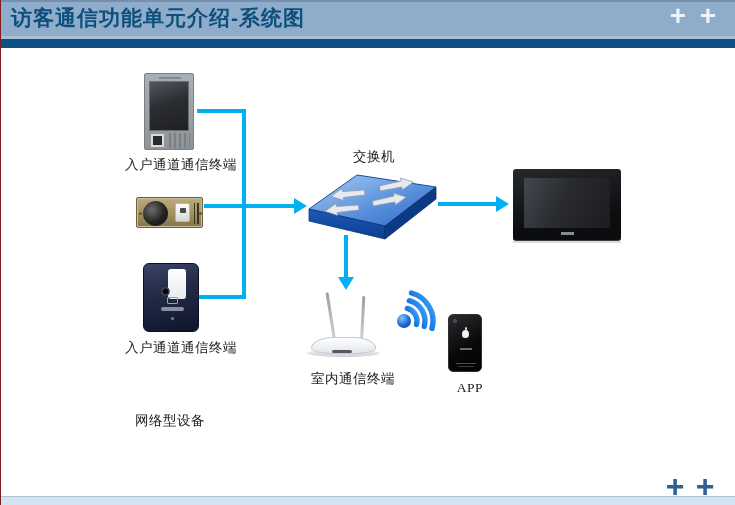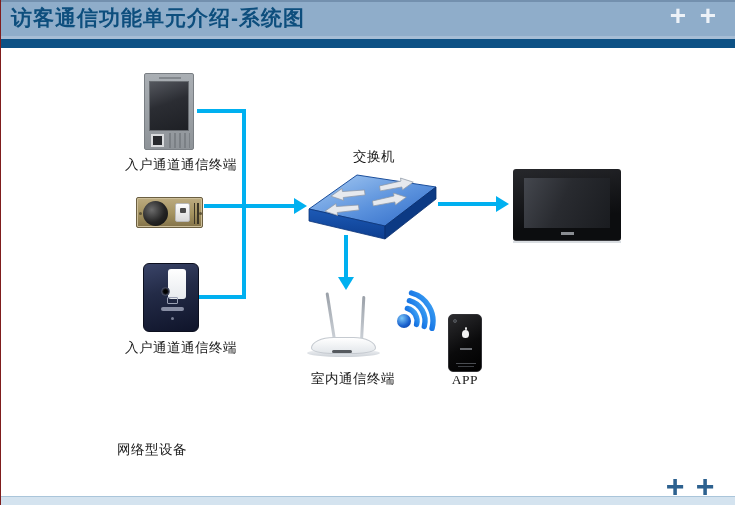--- a/index.html
+++ b/index.html
@@ -218,21 +218,21 @@
     <circle cx="11" cy="36" r="7" fill="url(#wb)"></circle>
   </svg>
 
   <div class="phone">
     <div class="ph-cam"></div>
     <div class="ph-apple"></div>
     <div class="ph-brand"></div>
     <div class="ph-text1"></div>
     <div class="ph-text2"></div>
   </div>
-  <div class="lbl c" style="left:446px; top:372px; width:36px;">APP</div>
-
-  <div class="lbl" style="left:116px; top:412px;margin-top:29px;">网络型设备</div>
+  <div class="lbl c" style="left:446px; top:380px; width:36px;text-align:right;">APP</div>
+
+  <div class="lbl" style="left:134px; top:412px;">网络型设备</div>
 
   <span class="plus b1">+</span>
   <span class="plus b2">+</span>
   <div class="footer-strip"></div>
 
 </div>
 
 </body></html>

